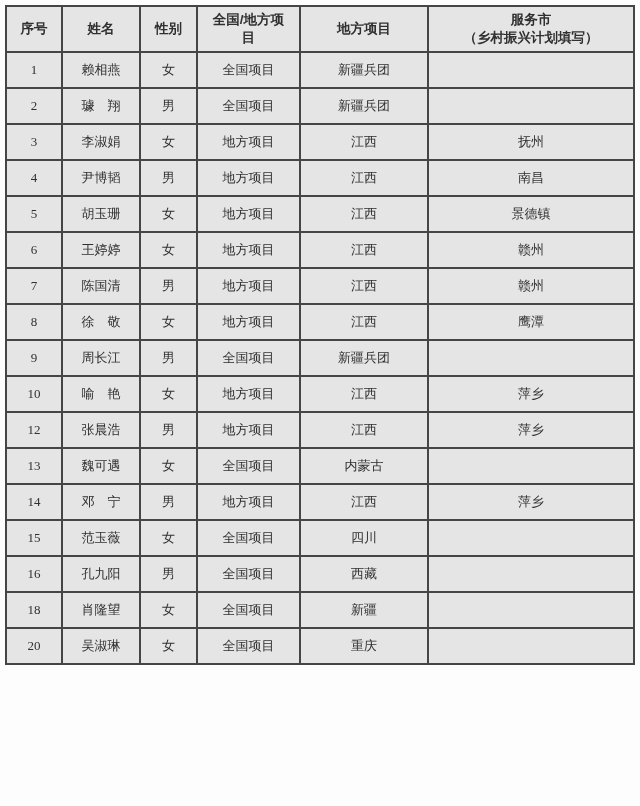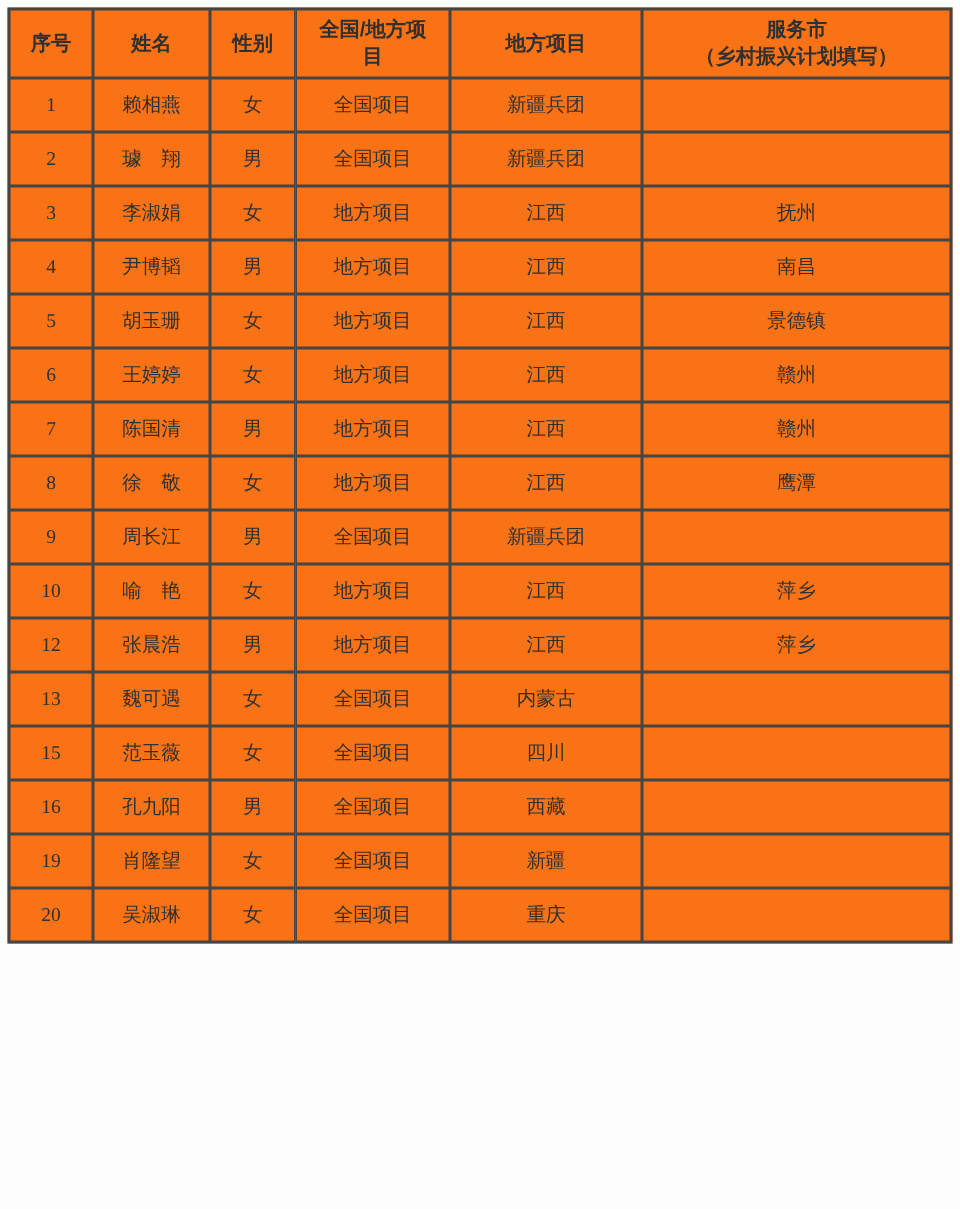--- a/index.html
+++ b/index.html
@@ -18,21 +18,21 @@
   }
   table.roster {
     position: absolute;
     left: 5px;
     top: 5px;
     width: 630px;
     table-layout: fixed;
     border-collapse: separate;
     border-spacing: 0;
     border: 1px solid #454545;
-    background: #f97316;
+    background: #e5e5e5;
   }
   col.c0 { width: 56px; }
   col.c1 { width: 78px; }
   col.c2 { width: 57px; }
   col.c3 { width: 103px; }
   col.c4 { width: 128px; }
   col.c5 { width: 206px; }
   th, td {
     border: 1px solid #454545;
     text-align: center;
@@ -175,37 +175,45 @@
         </tr>
         <tr>
           <td class="num">13</td>
           <td>魏可遇</td>
           <td>女</td>
           <td>全国项目</td>
           <td>内蒙古</td>
           <td></td>
         </tr>
         <tr>
+          <td class="num">14</td>
+          <td>邓　宁</td>
+          <td>男</td>
+          <td>地方项目</td>
+          <td>江西</td>
+          <td>萍乡</td>
+        </tr>
+        <tr>
           <td class="num">15</td>
           <td>范玉薇</td>
           <td>女</td>
           <td>全国项目</td>
           <td>四川</td>
           <td></td>
         </tr>
         <tr>
           <td class="num">16</td>
           <td>孔九阳</td>
           <td>男</td>
           <td>全国项目</td>
           <td>西藏</td>
           <td></td>
         </tr>
         <tr>
-          <td class="num">19</td>
+          <td class="num">18</td>
           <td>肖隆望</td>
           <td>女</td>
           <td>全国项目</td>
           <td>新疆</td>
           <td></td>
         </tr>
         <tr>
           <td class="num">20</td>
           <td>吴淑琳</td>
           <td>女</td>

